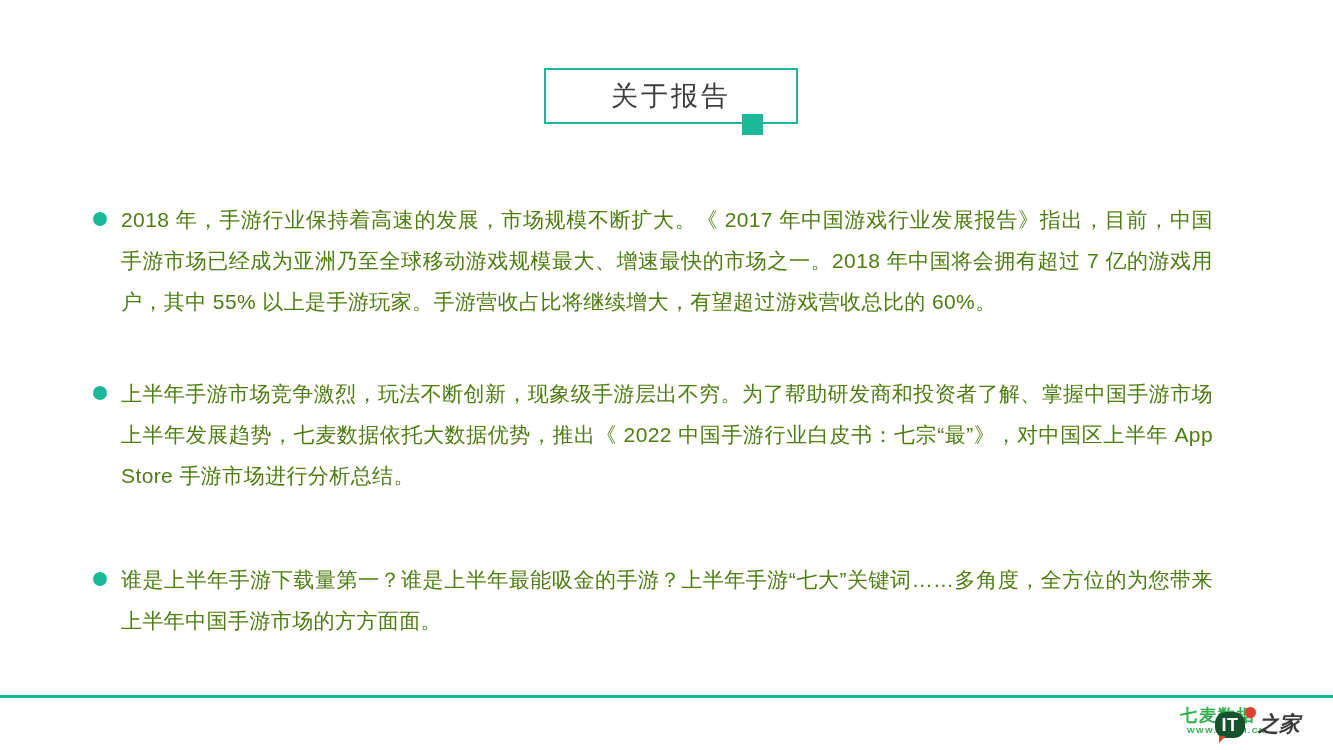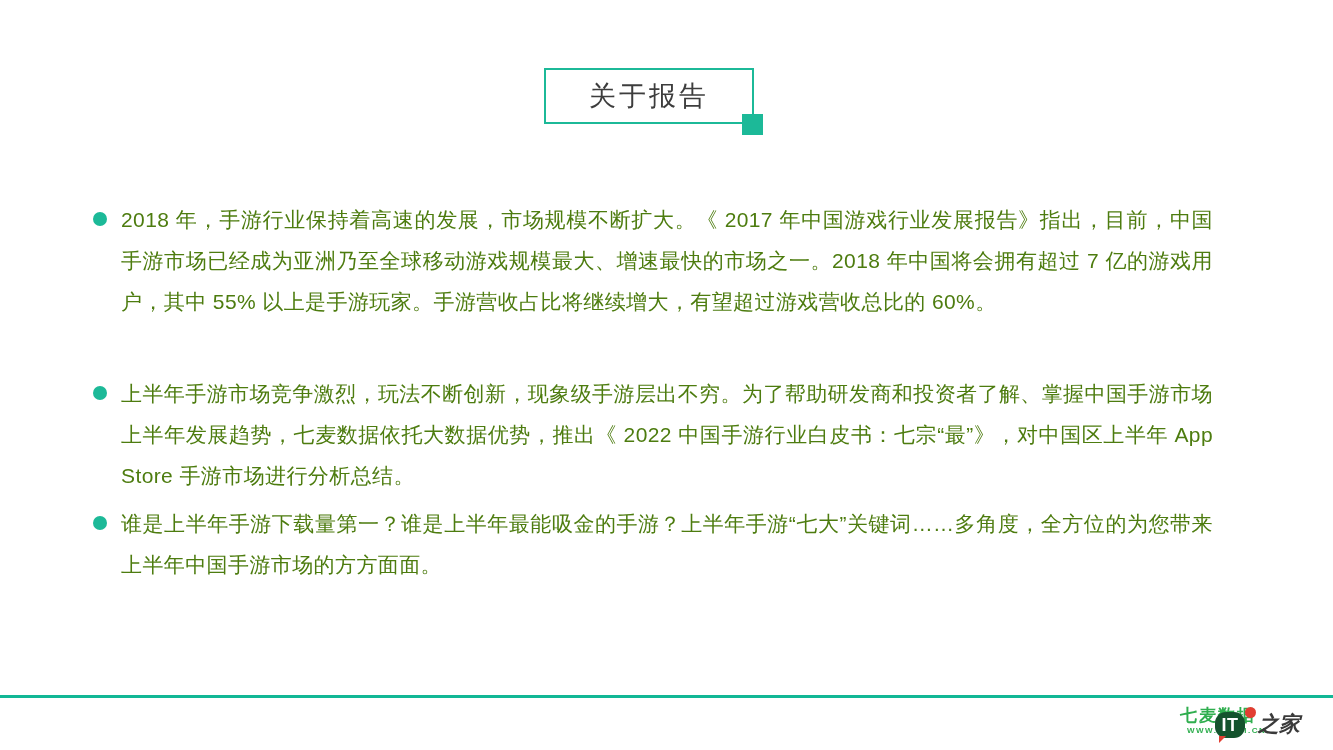--- a/index.html
+++ b/index.html
@@ -13,21 +13,21 @@
   .slide {
     position: absolute;
     width: 1333px; height: 750px;
     background: #ffffff;
   }
 
   
   .title-box {
     position: absolute;
     left: 544px; top: 68px;
-    width: 210px; height: 56px;
+    width: 254px; height: 56px;
     border: 2px solid #1cb998;
     display: flex;
     align-items: center;
     justify-content: center;
   }
   .title-text {
     font-size: 27px;
     color: #3d3d3d;
     letter-spacing: 3px;
   }
@@ -59,21 +59,21 @@
   }
   .bullet-item .para {
     font-size: 21px;
     line-height: 41px;
     color: #4d7c0f;
     text-align: justify;
     letter-spacing: 0.4px;
   }
   .bullet-1 { top: 199px; }
   .bullet-2 { top: 373px; }
-  .bullet-3 { top: 503px; }
+  .bullet-3 { top: 559px; }
 
   
   .footer-line {
     position: absolute;
     left: 0; top: 695px;
     width: 1333px; height: 3px;
     background: #12b795;
   }
   .footer-logo {
     position: absolute;

